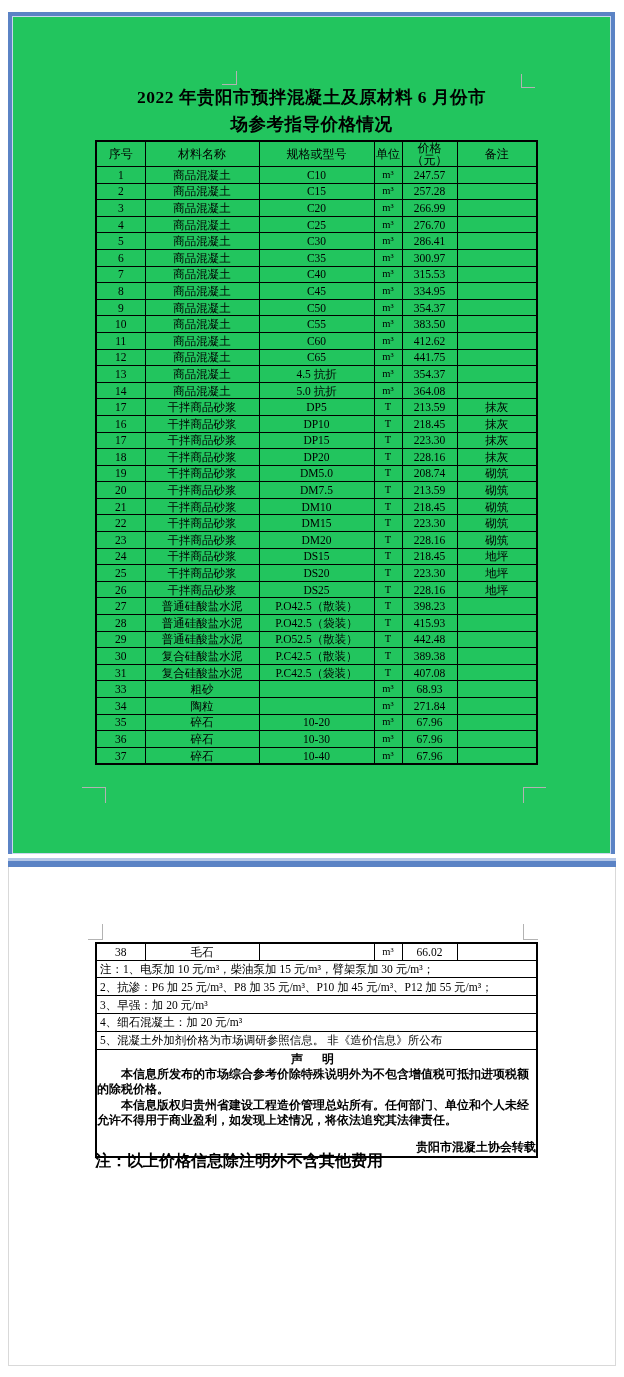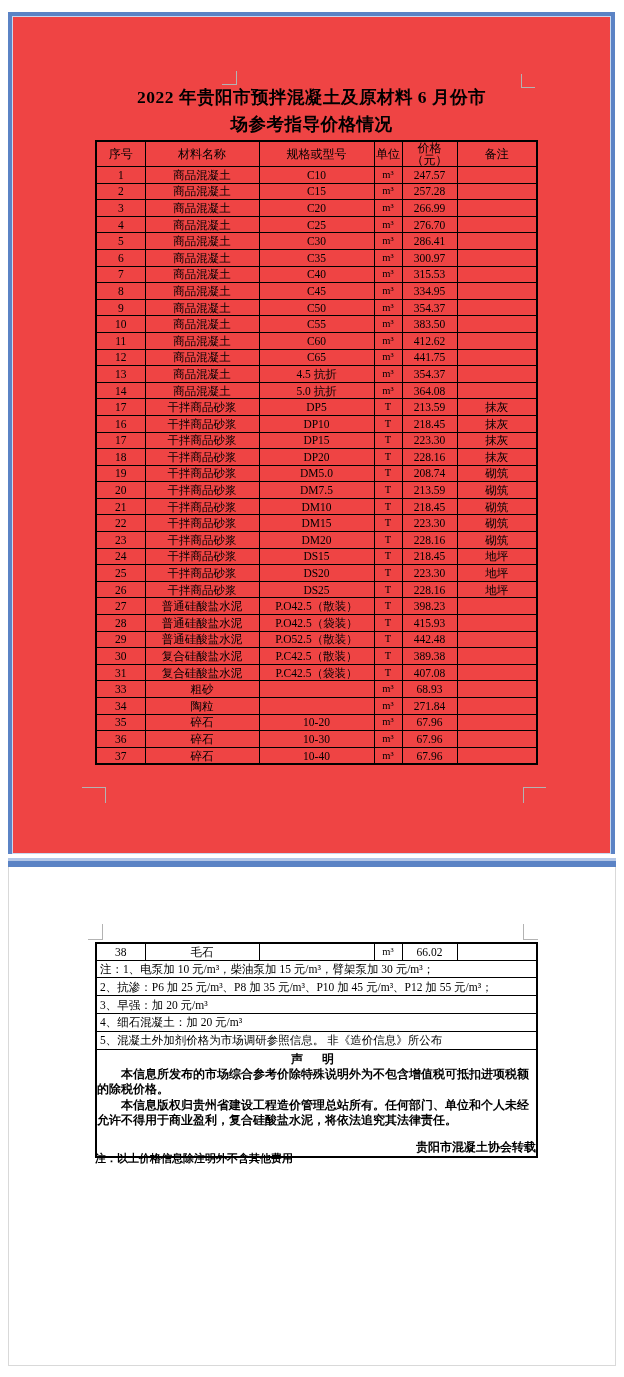--- a/index.html
+++ b/index.html
@@ -3,21 +3,21 @@
 <meta charset="utf-8">
 <style>
   html,body{margin:0;padding:0;}
   body{
     width:624px;height:1377px;position:relative;background:#ffffff;
     font-family:"Liberation Serif","DejaVu Serif",serif;color:#000;
   }
   
   .page1{
     position:absolute;left:8px;top:12px;width:599px;height:838px;
-    background:#ef4444;
+    background:#22c55e;
     border-top:4px solid #5b83c5;border-left:4px solid #5b83c5;border-right:4px solid #5b83c5;
     box-shadow:inset 0 0 0 1px #c9d7ee;
   }
   .page-sep{
     position:absolute;left:8px;top:858px;width:608px;height:9px;
     background:linear-gradient(#b4c7e7 0 33%,#5b83c5 33% 100%);
   }
   .page2{
     position:absolute;left:8px;top:867px;width:606px;height:498px;
     background:#fff;border:1px solid #d9d9d9;border-top:none;
@@ -43,21 +43,21 @@
   .note-cell{
     text-align:left;font-weight:400;font-size:11.5px;padding:1px 2px 1px 3px;
     white-space:nowrap;height:14.8px;
   }
   .stmt-cell{height:101px;vertical-align:top;text-align:left;font-weight:700;
     font-size:12px;padding:1px 0;white-space:normal;}
   .stmt-heading{text-align:center;letter-spacing:8px;line-height:16px;}
   .stmt-p{margin:0;text-indent:2em;line-height:15.5px;}
   .stmt-sign{text-align:right;margin-top:11px;line-height:15px;}
   .footnote{
-    position:absolute;left:86px;top:284px;font-weight:700;font-size:11px;
+    position:absolute;left:86px;top:284px;font-weight:700;font-size:16px;
   }
 </style>
 </head>
 <body>
 
 <div class="page1">
   <div class="mark br bb" style="left:210px;top:55px;width:14px;height:13px;"></div>
   <div class="mark bl bb" style="left:509px;top:58px;width:13px;height:13px;"></div>
   <div class="mark bt br" style="left:70px;top:771px;width:23px;height:15px;"></div>
   <div class="mark bt bl" style="left:511px;top:771px;width:22px;height:15px;"></div>
@@ -419,21 +419,21 @@
         </tr>
         <tr>
           <td colspan="6" class="note-cell">5、混凝土外加剂价格为市场调研参照信息。 非《造价信息》所公布</td>
         </tr>
       </tbody>
     <tbody>
       <tr>
         <td class="stmt-cell" colspan="6">
           <div class="stmt-heading">声 明</div>
           <p class="stmt-p">本信息所发布的市场综合参考价除特殊说明外为不包含增值税可抵扣进项税额的除税价格。</p>
-          <p class="stmt-p">本信息版权归贵州省建设工程造价管理总站所有。任何部门、单位和个人未经允许不得用于商业盈利，复合硅酸盐水泥，将依法追究其法律责任。</p>
+          <p class="stmt-p">本信息版权归贵州省建设工程造价管理总站所有。任何部门、单位和个人未经允许不得用于商业盈利，如发现上述情况，将依法追究其法律责任。</p>
           <div class="stmt-sign">贵阳市混凝土协会转载</div>
         </td>
       </tr>
     </tbody>
   </table>
 
   <div class="footnote">注：以上价格信息除注明外不含其他费用</div>
 </div>
 
 </body></html>

